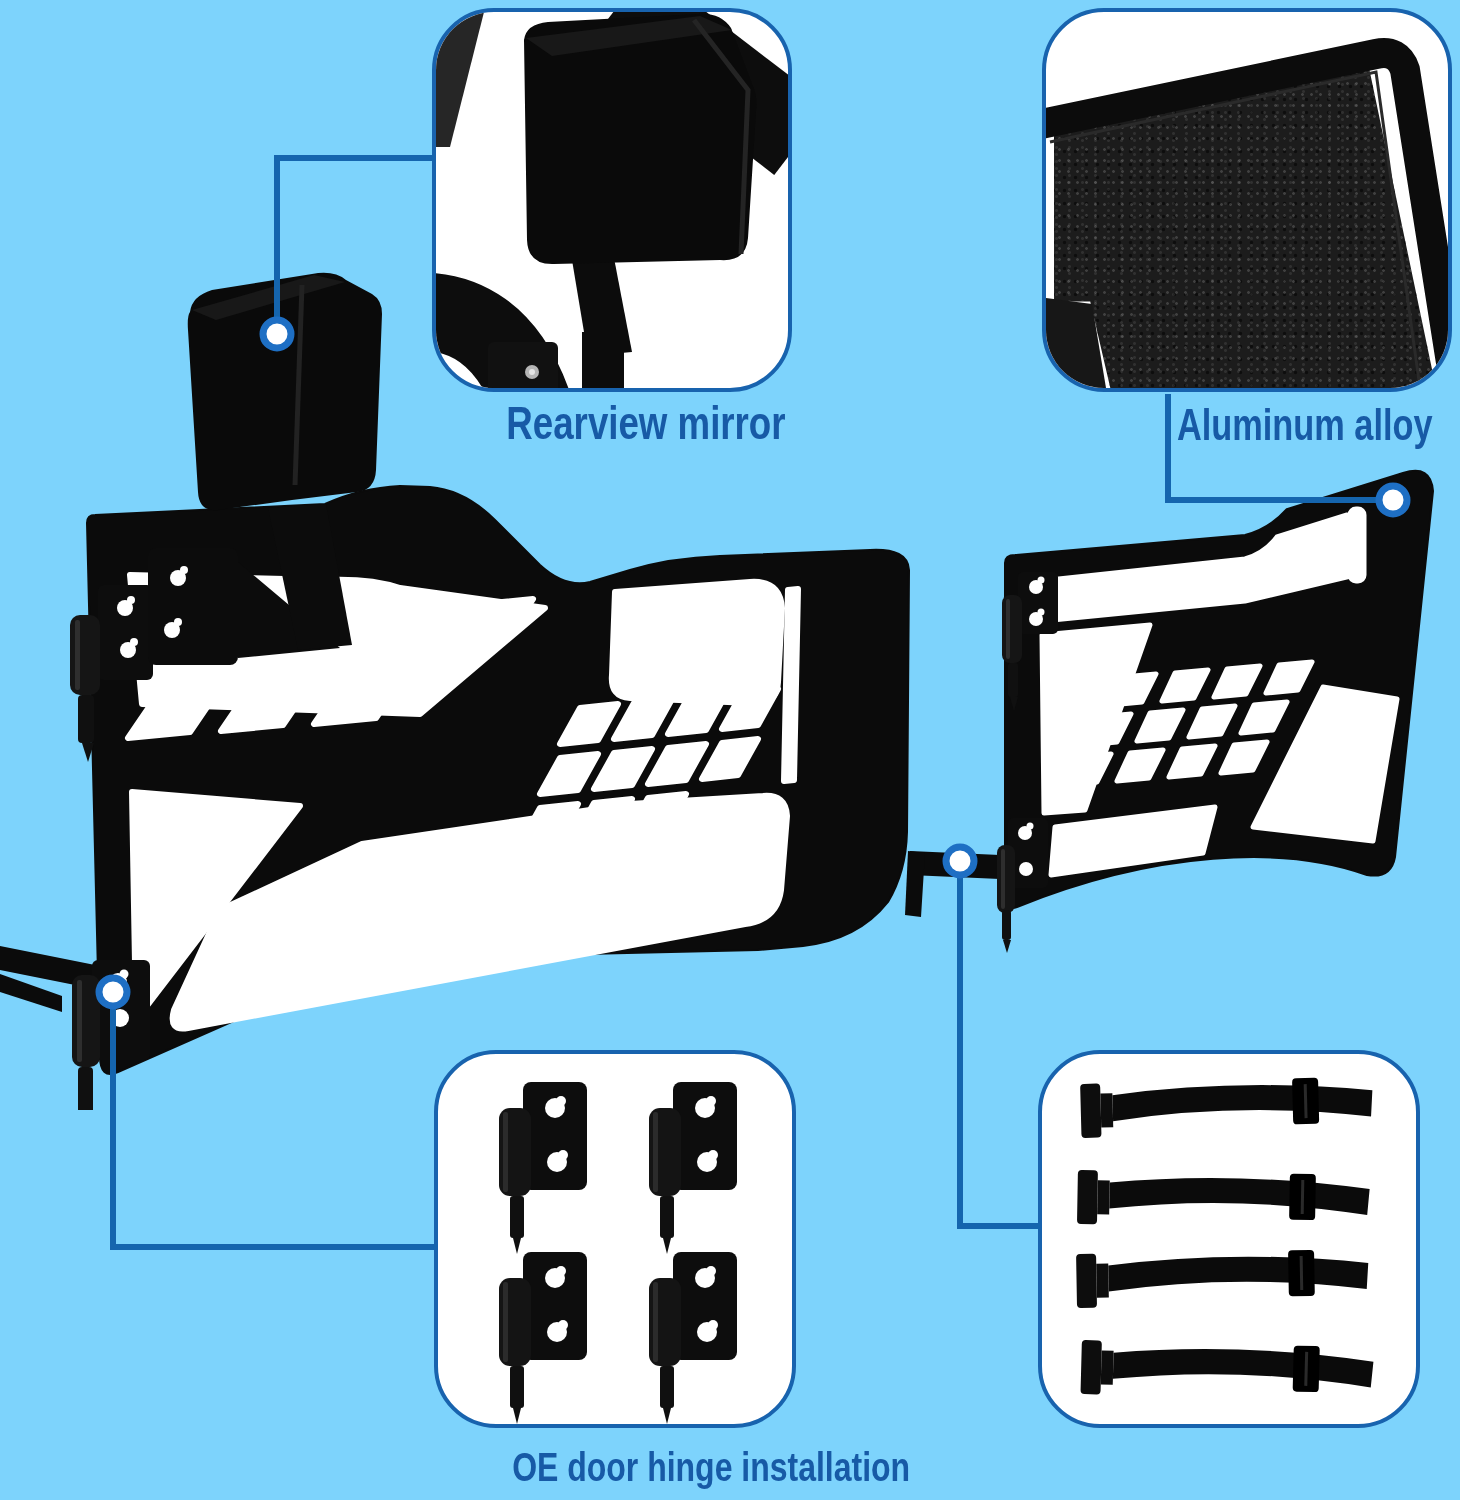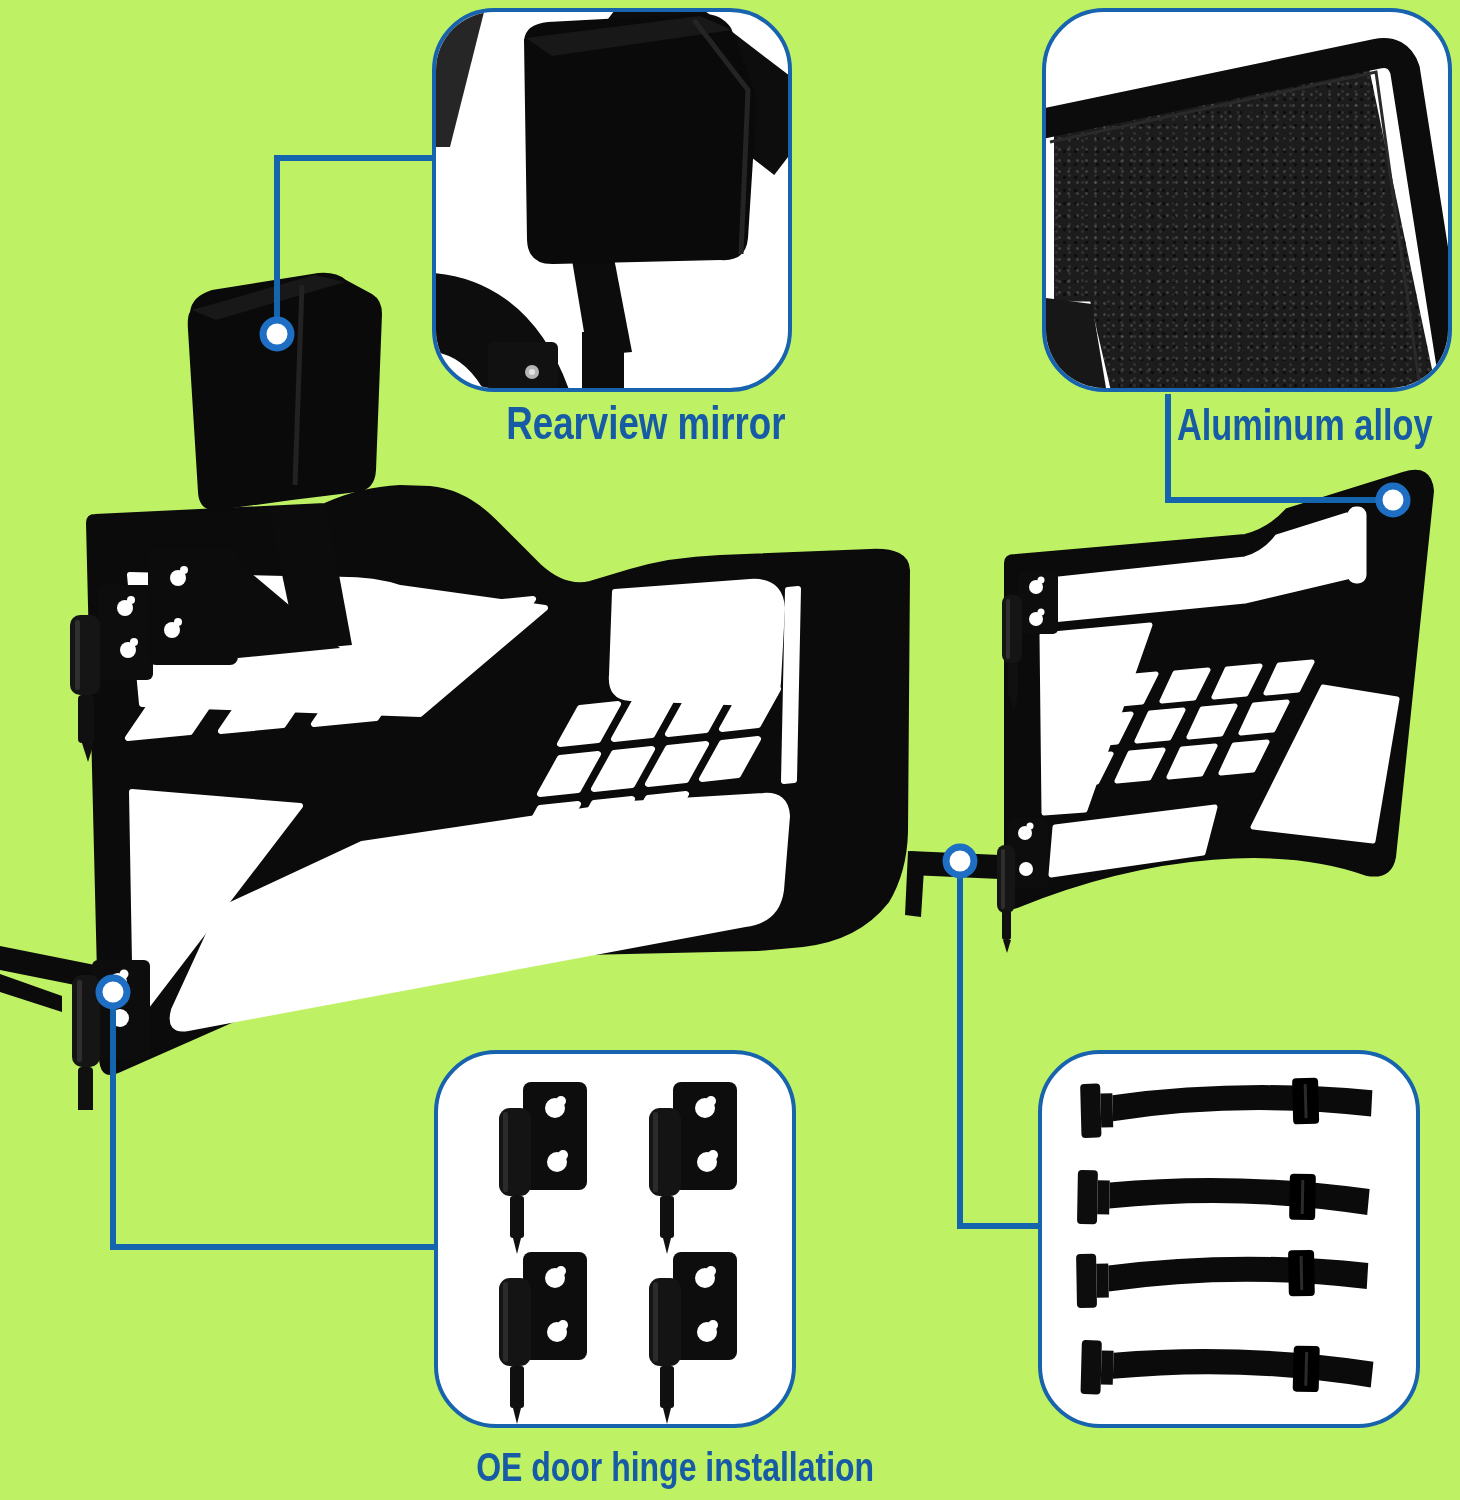--- a/index.html
+++ b/index.html
@@ -1,17 +1,17 @@
 <!DOCTYPE html>
 <html style="--label-blue: #175aa6; --callout-border: #1863ae; --leader-line: #1565ae; --marker-ring: #1e6fc4;"><head>
 <meta charset="utf-8">
 <style>
   html,body{margin:0;padding:0;background:#ffffff;}
   .canvas{
-    position:relative;width:1460px;height:1500px;background:#bef264;overflow:hidden;
+    position:relative;width:1460px;height:1500px;background:#7dd3fc;overflow:hidden;
     font-family:"Liberation Sans",sans-serif;
   }
   .art{position:absolute;}
   .callout{
     position:absolute;background:#ffffff;border:4px solid var(--callout-border,#1863ae);
     border-radius:62px;overflow:hidden;box-sizing:border-box;
   }
   .callout svg{position:absolute;left:0;top:0;}
   .label{
     position:absolute;color:var(--label-blue,#175aa6);font-weight:bold;
@@ -312,17 +312,17 @@
       <circle cx="960" cy="861" r="14"></circle>
     </g>
   </svg>
 
   <div class="label lbl-46" style="left:467px;top:398px;width:330px">
     <span>Rearview mirror</span>
   </div>
   <div class="label lbl-44" style="left:1140px;top:402px;width:330px">
     <span>Aluminum alloy</span>
   </div>
-  <div class="label lbl-41" style="left:420px;top:1446px;width:360px">
+  <div class="label lbl-41" style="left:456px;top:1446px;width:360px">
     <span>OE door hinge installation</span>
   </div>
 
 </div>
 
 </body></html>

